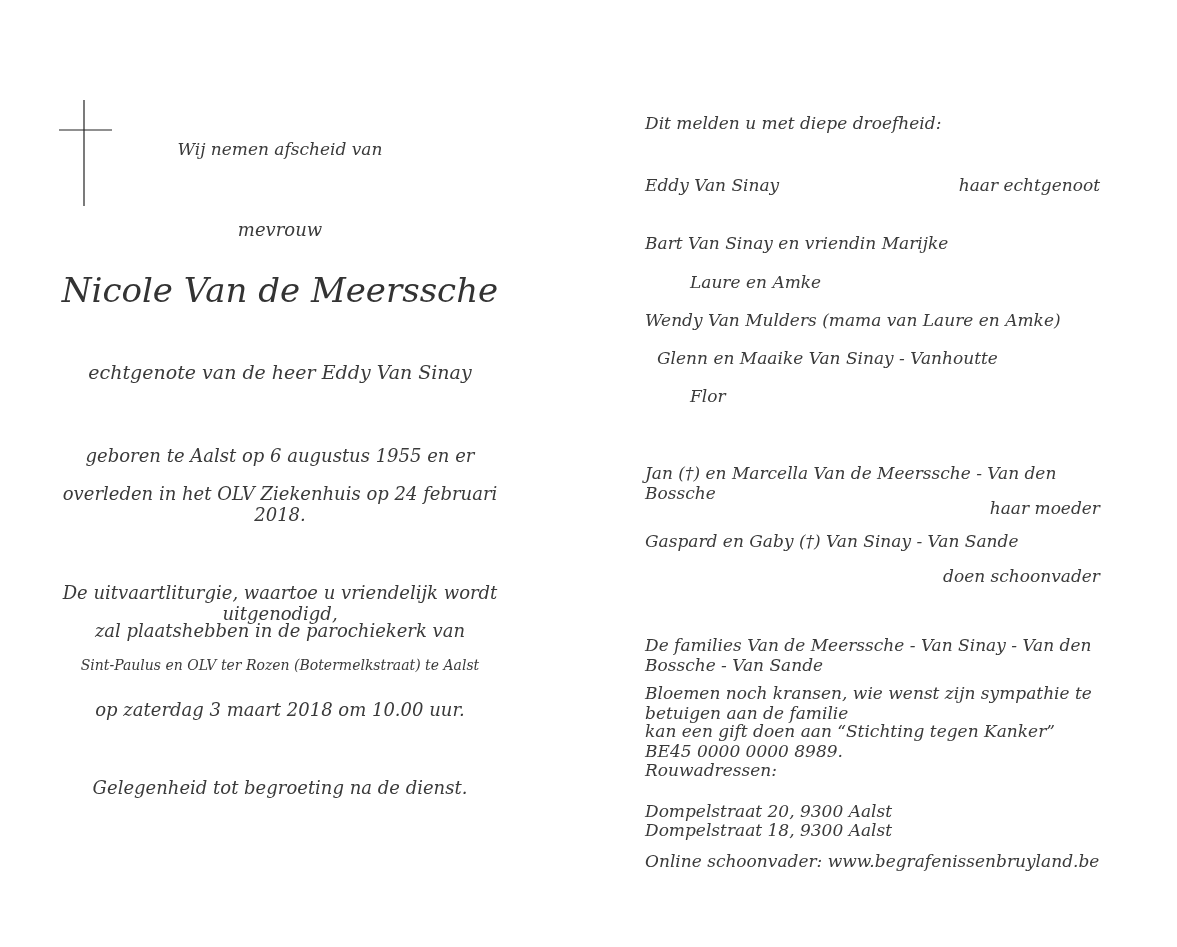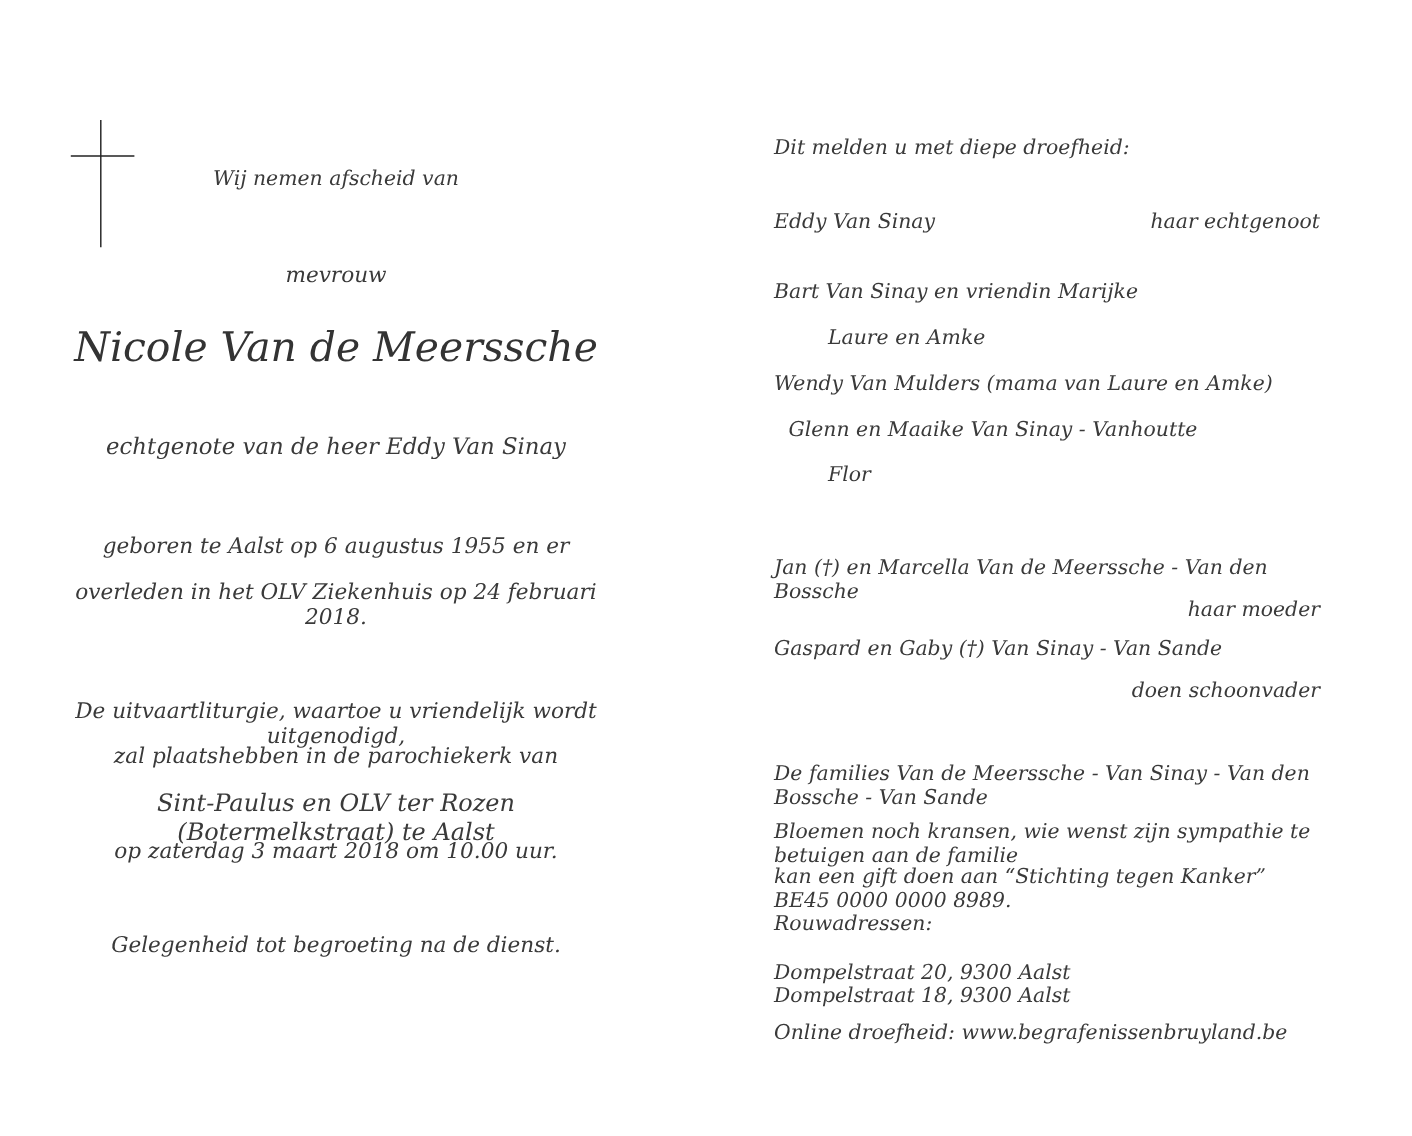--- a/index.html
+++ b/index.html
@@ -17,21 +17,21 @@
   
   .lc { left: 40px; width: 480px; text-align: center; }
   .lc-intro       { top: 139px; font-size: 17px; }
   .lc-salutation  { top: 219px; font-size: 18px; }
   .lc-name        { top: 270px; font-size: 34px; color: #333333; }
   .lc-spouse      { top: 361px; font-size: 19px; }
   .lc-born        { top: 445px; font-size: 18px; }
   .lc-died        { top: 483px; font-size: 18px; }
   .lc-svc1        { top: 582px; font-size: 18px; }
   .lc-svc2        { top: 620px; font-size: 18px; }
-  .lc-svc3        { top: 657px; font-size: 20px; }
+  .lc-svc3        { top: 657px; font-size: 14px; }
   .lc-svc4        { top: 699px; font-size: 18px; }
   .lc-greet       { top: 777px; font-size: 18px; }
 
   
   .cross-wrap { left: 58px; top: 99px; width: 55px; height: 108px; }
 
   
   .rc { left: 645px; width: 455px; font-size: 17px; }
   .rc-row { display: flex; justify-content: space-between; align-items: center; }
   .rc-indent { padding-left: 45px; }
@@ -120,13 +120,13 @@
 <div class="abs rc rc-right rc-r10">
   <span>doen schoonvader</span>
 </div>
 
 <div class="abs rc rc-families">De families Van de Meerssche - Van Sinay - Van den Bossche - Van Sande</div>
 <div class="abs rc rc-flowers1">Bloemen noch kransen, wie wenst zijn sympathie te betuigen aan de familie</div>
 <div class="abs rc rc-flowers2">kan een gift doen aan “Stichting tegen Kanker” BE45 0000 0000 8989.</div>
 <div class="abs rc rc-rouw">Rouwadressen:</div>
 <div class="abs rc rc-addr1">Dompelstraat 20, 9300 Aalst</div>
 <div class="abs rc rc-addr2">Dompelstraat 18, 9300 Aalst</div>
-<div class="abs rc rc-online">Online droefheid: www.begrafenissenbruyland.be</div>
+<div class="abs rc rc-online">Online schoonvader: www.begrafenissenbruyland.be</div>
 
 </body></html>

